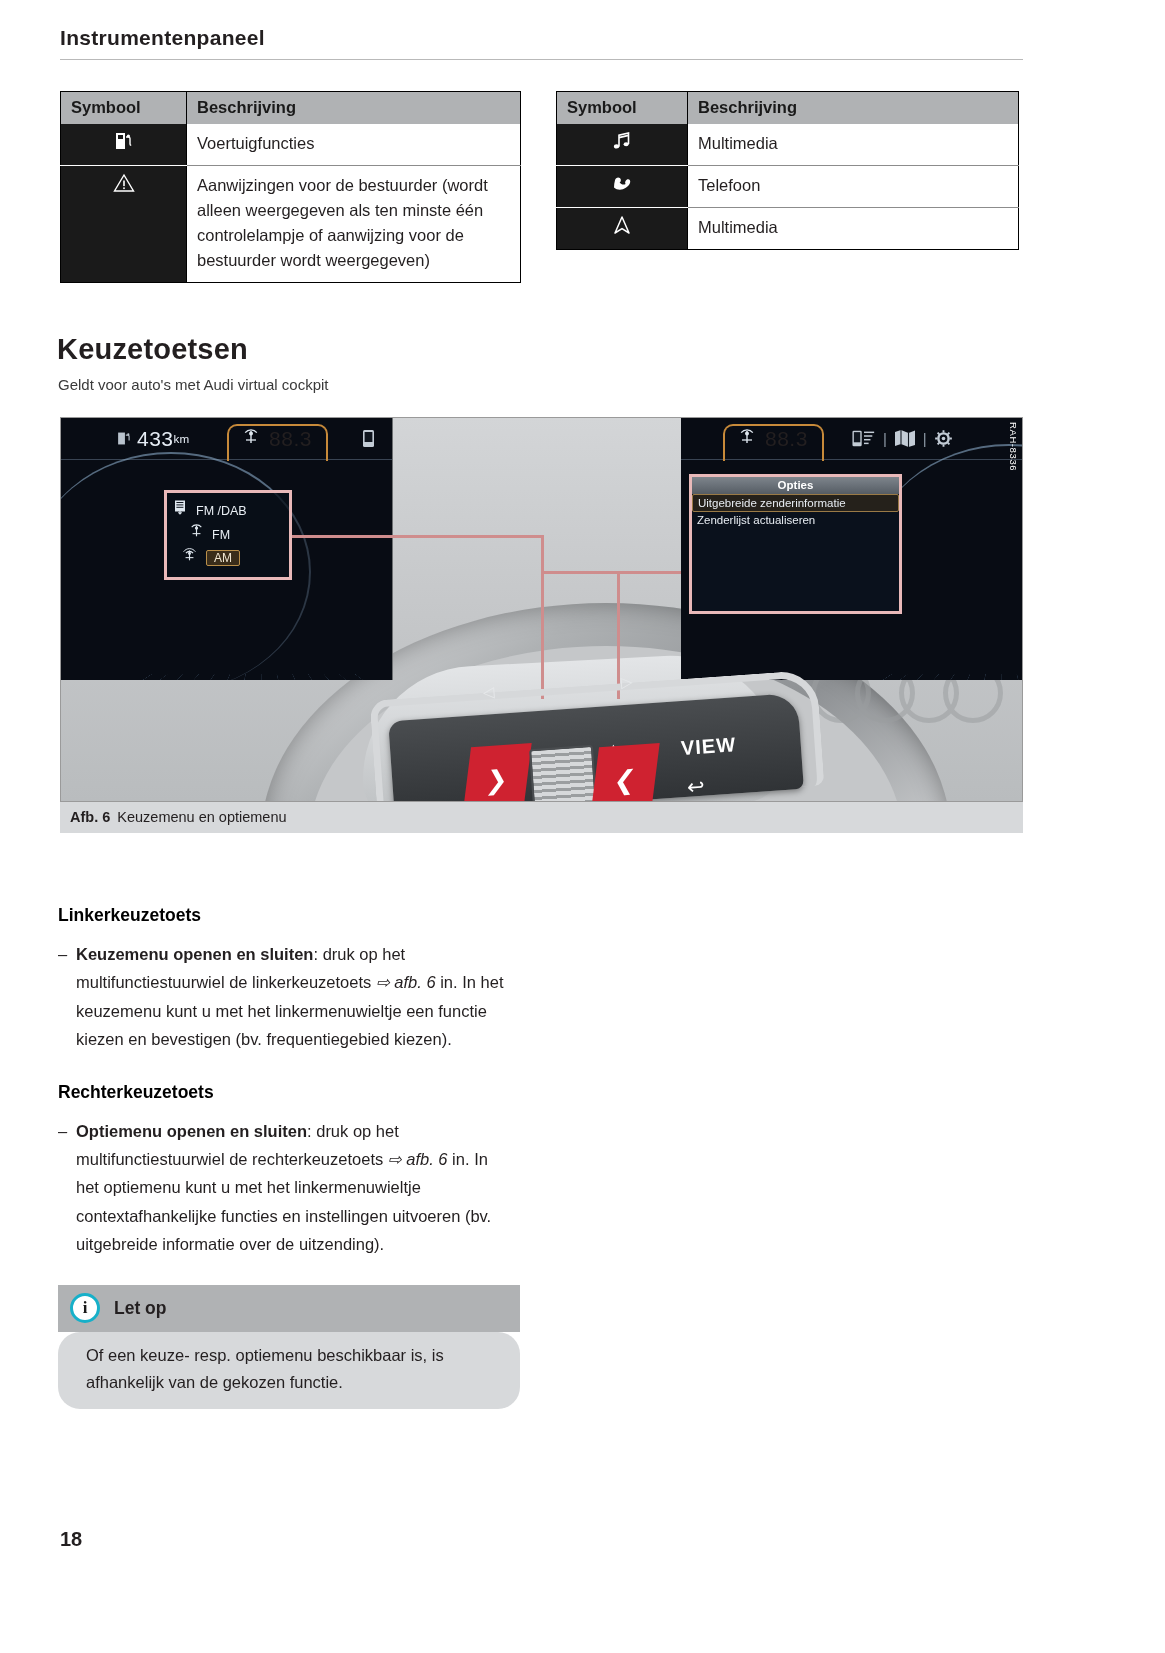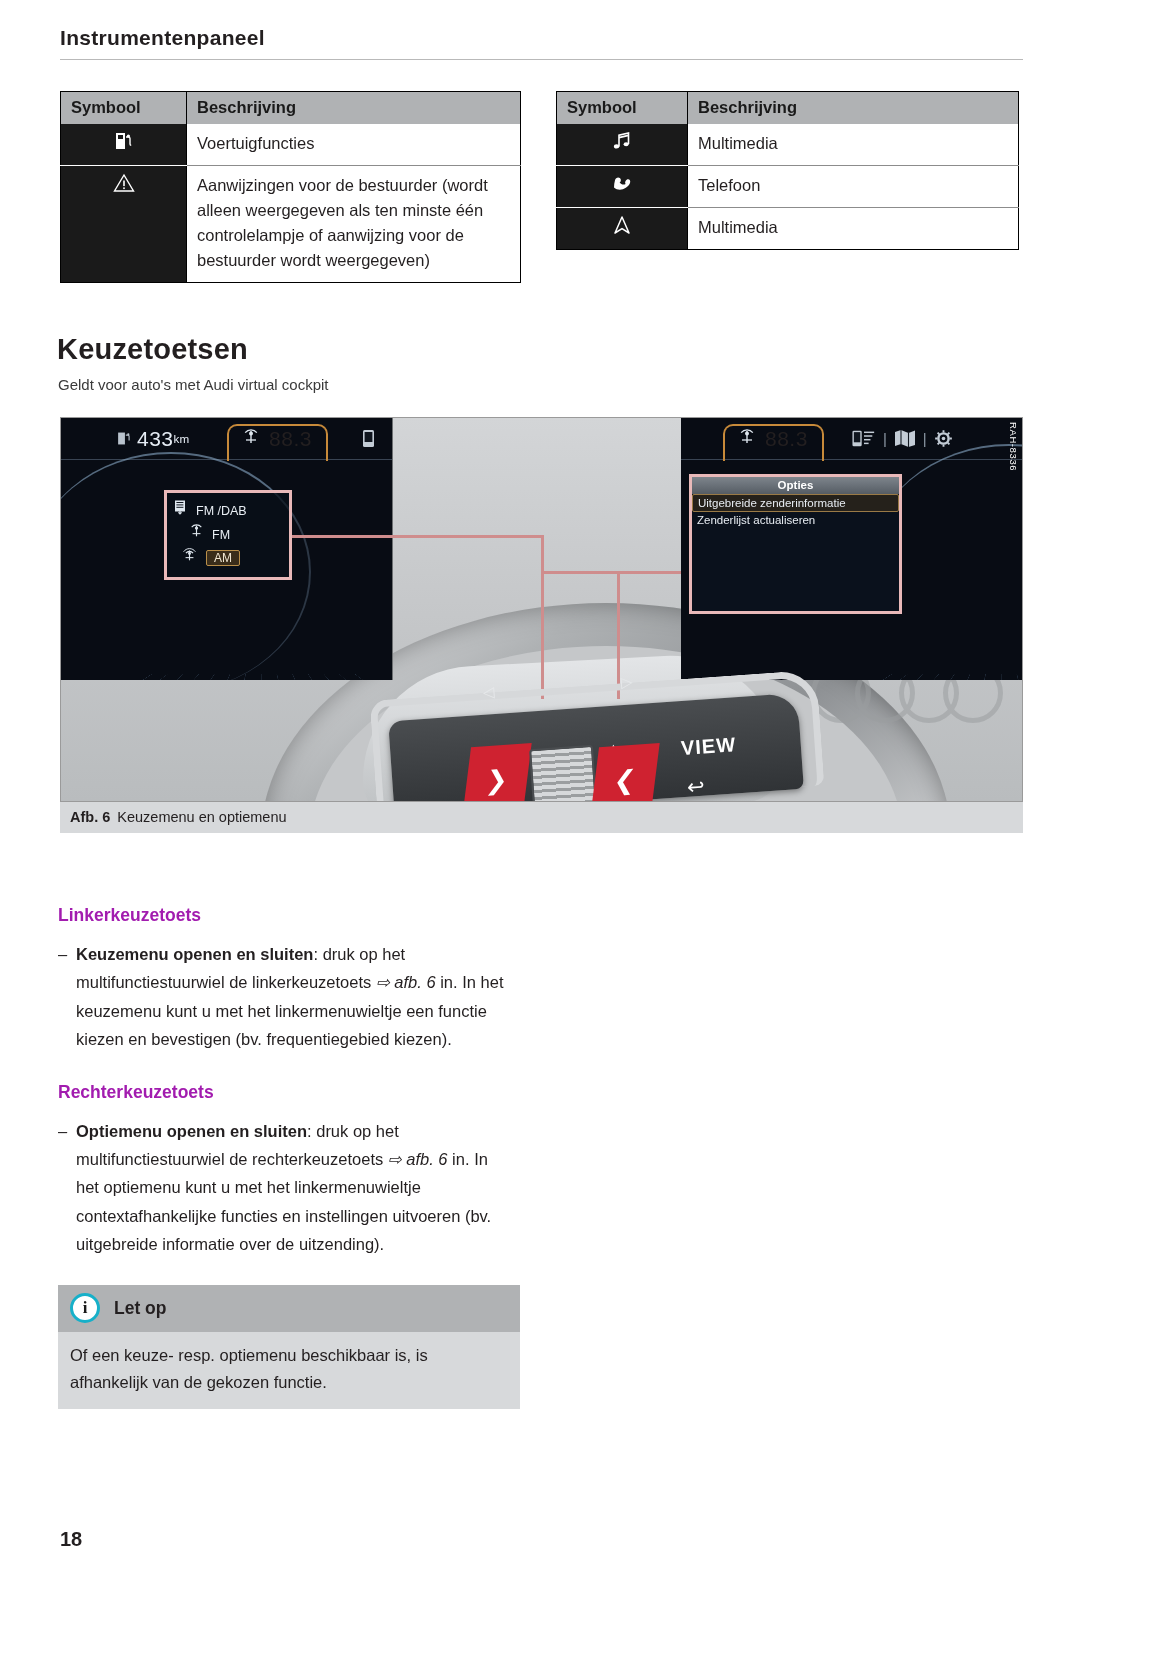--- a/index.html
+++ b/index.html
@@ -247,21 +247,21 @@
   .fig-caption {
     margin-top:0; background:#d7d9db; padding:7px 10px 8px 10px;
     font-size:14.5px; width:963px;
   }
   .fig-caption b { font-weight:bold; }
   .fig-caption span { margin-left:7px; }
 
   
   .body-col { position:absolute; left:58px; top:905px; width:462px; }
   h3.sub {
-    font-size:17.5px; font-weight:bold; margin:0 0 14px 0; color:#a21caf;
+    font-size:17.5px; font-weight:bold; margin:0 0 14px 0; color:#000000;
   }
   h3.sub.second { margin-top:28px; }
   ul.dash { list-style:none; margin:0 12px 0 0; padding:0; }
   ul.dash li {
     position:relative; padding-left:18px; font-size:16.5px; line-height:1.72;
     margin-bottom:4px;
   }
   ul.dash li::before {
     content:"\2013"; position:absolute; left:0; top:0; color:#231f20;
   }
@@ -275,22 +275,22 @@
     padding:8px 12px 9px 12px;
   }
   .note-icon {
     width:30px; height:30px; border-radius:50%;
     background:#ffffff; border:3px solid #17b0c9;
     display:flex; align-items:center; justify-content:center;
     font-size:17px; font-weight:bold; font-family:"Liberation Serif", serif; color:#1a1a1a;
   }
   .note-title { font-size:17.5px; font-weight:bold; color:#231f20; }
   .note-body {
-    background:#d7d9db; padding:10px 12px 14px 12px;
-    font-size:16.5px; line-height:1.62;
+    background:#d7d9db; padding:10px 12px 14px 28px;
+    font-size:16.5px; line-height:1.62;border-radius:22px;
   }
 
   
   .folio {
     position:absolute; left:60px; top:1528px;
     font-size:20px; font-weight:bold; color:#231f20;
   }
 </style>
 </head>
 <body>

